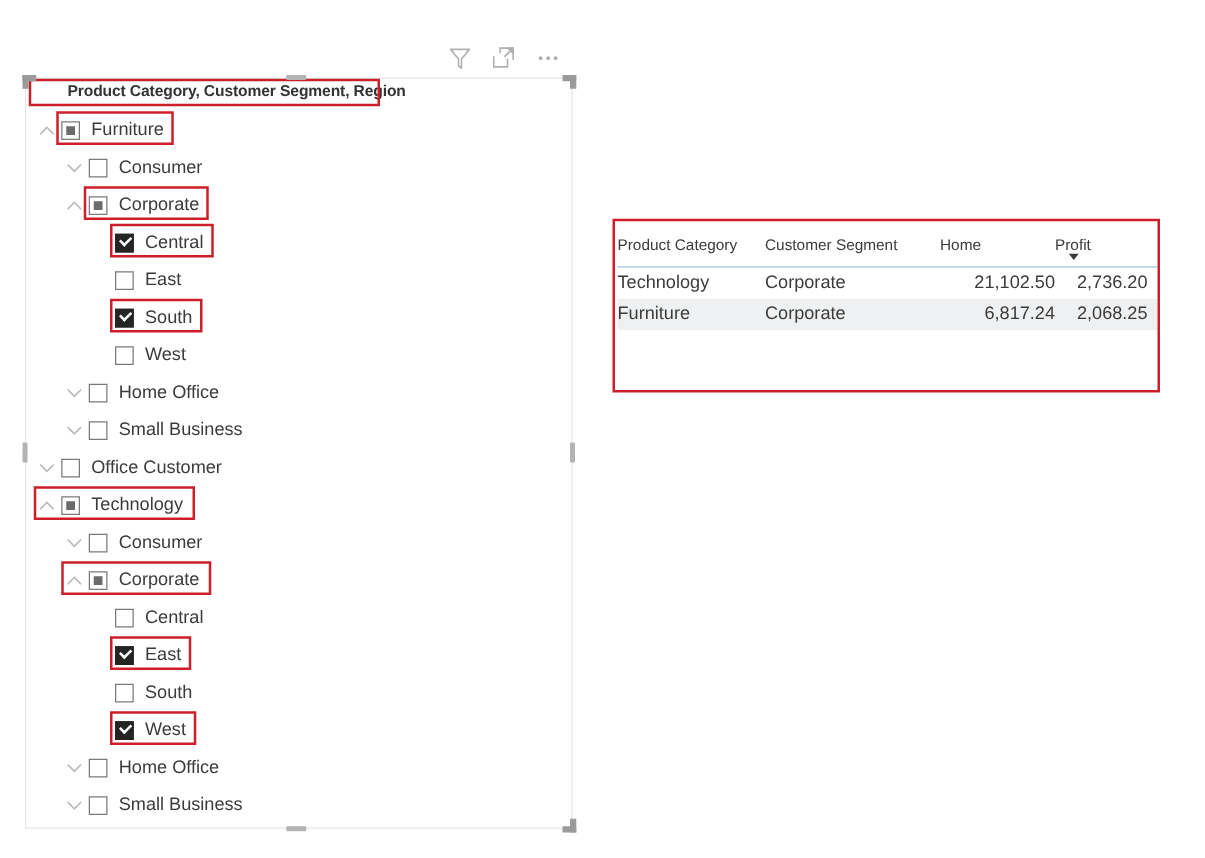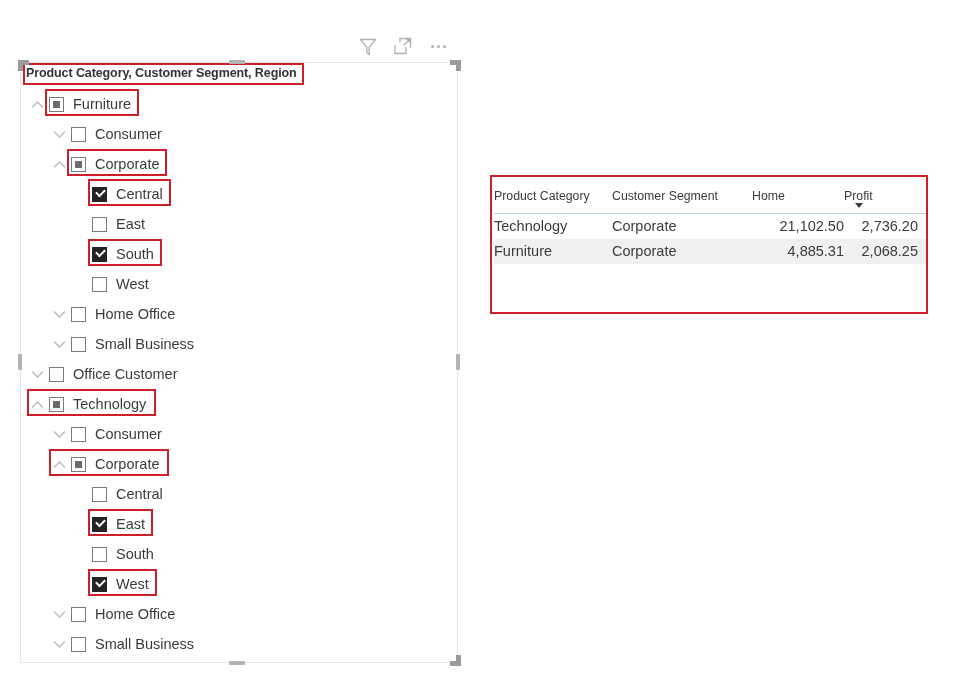--- a/index.html
+++ b/index.html
@@ -49,20 +49,21 @@
   
   #slicer-header {
     position: absolute;
     left: 5px;
     top: 3px;
     font-size: 12.5px;
     font-weight: bold;
     color: #333333;
     letter-spacing: -0.1px;
     white-space: nowrap;
+    padding-left: 28px;
   }
 
   
   .tree-row {
     position: absolute;
     height: 26px;
     display: flex;
     align-items: center;
     white-space: nowrap;
   }
@@ -417,21 +418,21 @@
     <tbody id="table-body">
         <tr>
           <td>Technology</td>
           <td>Corporate</td>
           <td class="num">21,102.50</td>
           <td class="num profit">2,736.20</td>
         </tr>
         <tr class="alt">
           <td>Furniture</td>
           <td>Corporate</td>
-          <td class="num">4,885.31</td>
+          <td class="num">6,817.24</td>
           <td class="num profit">2,068.25</td>
         </tr>
       </tbody>
   </table>
 </div>
 
 <div class="anno" id="anno-table" style="left:490px; top:175px; width:438px; height:139px;"></div>
 
 <div class="anno" style="left: 45px; top: 89px; width: 94px; height: 27px;"></div>
 <div class="anno" style="left: 67px; top: 149px; width: 100px; height: 27px;"></div>

